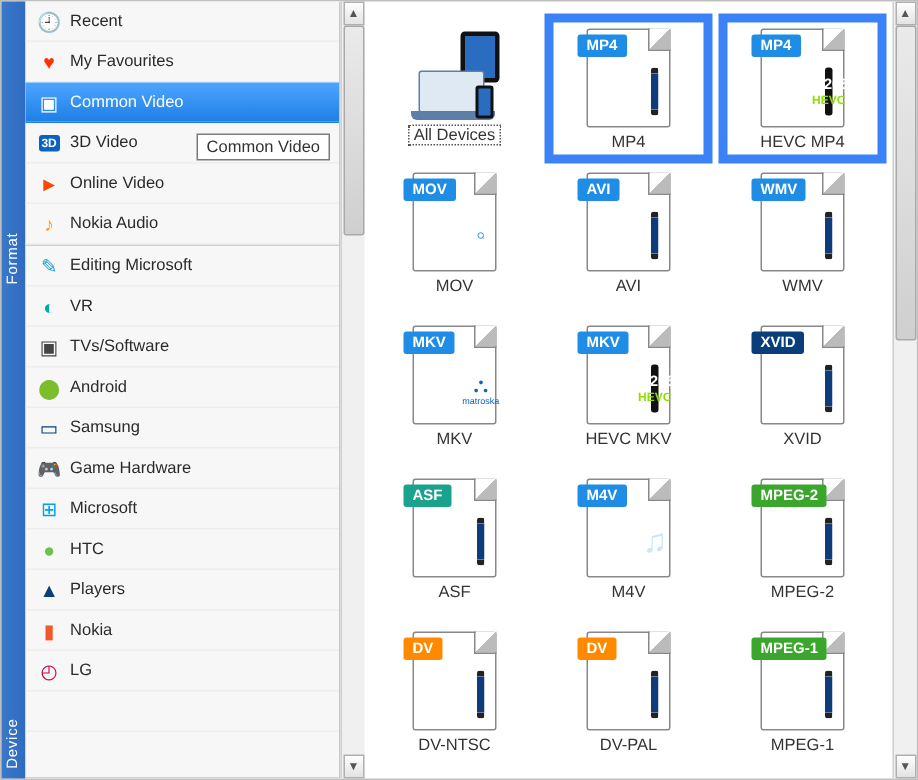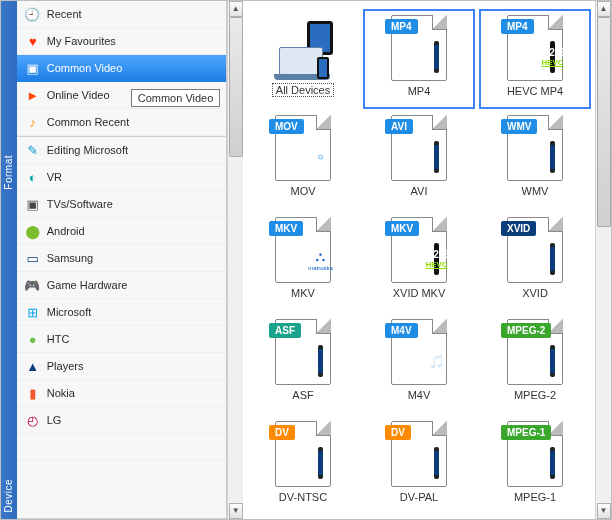--- a/index.html
+++ b/index.html
@@ -124,21 +124,21 @@
     height: 100px;
     display: flex;
     flex-direction: column;
     align-items: center;
     justify-content: flex-start;
     padding-top: 4px;
     cursor: pointer;
     position: relative;
   }
   .fmt.highlight {
-    border: 2px solid #3b82f6;
+    border: 6px solid #3b82f6;
   }
   .tile-label {
     margin-top: 4px;
     color: #333;
     font-size: 11px;
   }
   .fmt.first .tile-label { border:1px dotted #555; padding:0 3px; }
   
   .fileicon {
     width: 56px; height: 66px;
@@ -182,21 +182,21 @@
     background: repeating-linear-gradient(90deg,#0e3b7a 0 6px,#15509e 6px 12px);
     border-top:4px solid #222;
     border-bottom:4px solid #222;
   }
   .thumb.hevc {
     background:#111;
     display:flex; flex-direction:column; align-items:center; justify-content:center;
     color:#fff; font-size:9px; font-weight:bold;
   }
   .thumb.hevc .h265 { color:#fff; font-size:10px;}
-  .thumb.hevc .hevcline { color:#8ee000; font-size:8px;text-decoration:underline;}
+  .thumb.hevc .hevcline { color:#8ee000; font-size:8px;}
   .thumb.q {
     background:#fff;
     display:flex; align-items:center; justify-content:center;
   }
   .thumb.q svg { width:26px; height:26px; }
   .thumb.matroska {
     background:#fff; display:flex; flex-direction:column; align-items:center; justify-content:center;
     color:#0a62c4; font-size:6px;
   }
   .thumb.itunes {
@@ -241,26 +241,32 @@
         </div>
         <div class="item">
           <span class="ico" style="color: rgb(255, 51, 0);">♥</span>
           <span>My Favourites</span>
         </div>
         <div class="item selected">
           <span class="ico" style="color: rgb(255, 255, 255);">▣</span>
           <span>Common Video</span>
         </div>
         <div class="item">
+          <span class="ico">
+            <span class="badge blue">3D</span>
+          </span>
+          <span>3D Video</span>
+        </div>
+        <div class="item">
           <span class="ico" style="color: rgb(255, 72, 0);">►</span>
           <span>Online Video</span>
         </div>
         <div class="item">
           <span class="ico" style="color: rgb(255, 154, 30);">♪</span>
-          <span>Common Recent</span>
+          <span>Nokia Audio</span>
         </div>
       </div>
     <div id="device-list" class="group" style="flex:1; overflow:hidden;">
         <div class="item">
           <span class="ico" style="color: rgb(10, 154, 214);">✎</span>
           <span>Editing Microsoft</span>
         </div>
         <div class="item">
           <span class="ico" style="color: rgb(0, 169, 163);">◐</span>
           <span>VR</span>
@@ -386,21 +392,21 @@
           </div>
           <div class="fmt">
             <div class="fileicon">
               <div class="page"></div>
               <div class="tag blue">MKV</div>
               <div class="thumb hevc">
                 <span class="h265">H.265</span>
                 <span class="hevcline">HEVC</span>
               </div>
             </div>
-            <div class="tile-label">XVID MKV</div>
+            <div class="tile-label">HEVC MKV</div>
           </div>
           <div class="fmt">
             <div class="fileicon">
               <div class="page"></div>
               <div class="tag navy">XVID</div>
               <div class="thumb film"></div>
             </div>
             <div class="tile-label">XVID</div>
           </div>
           <div class="fmt">

